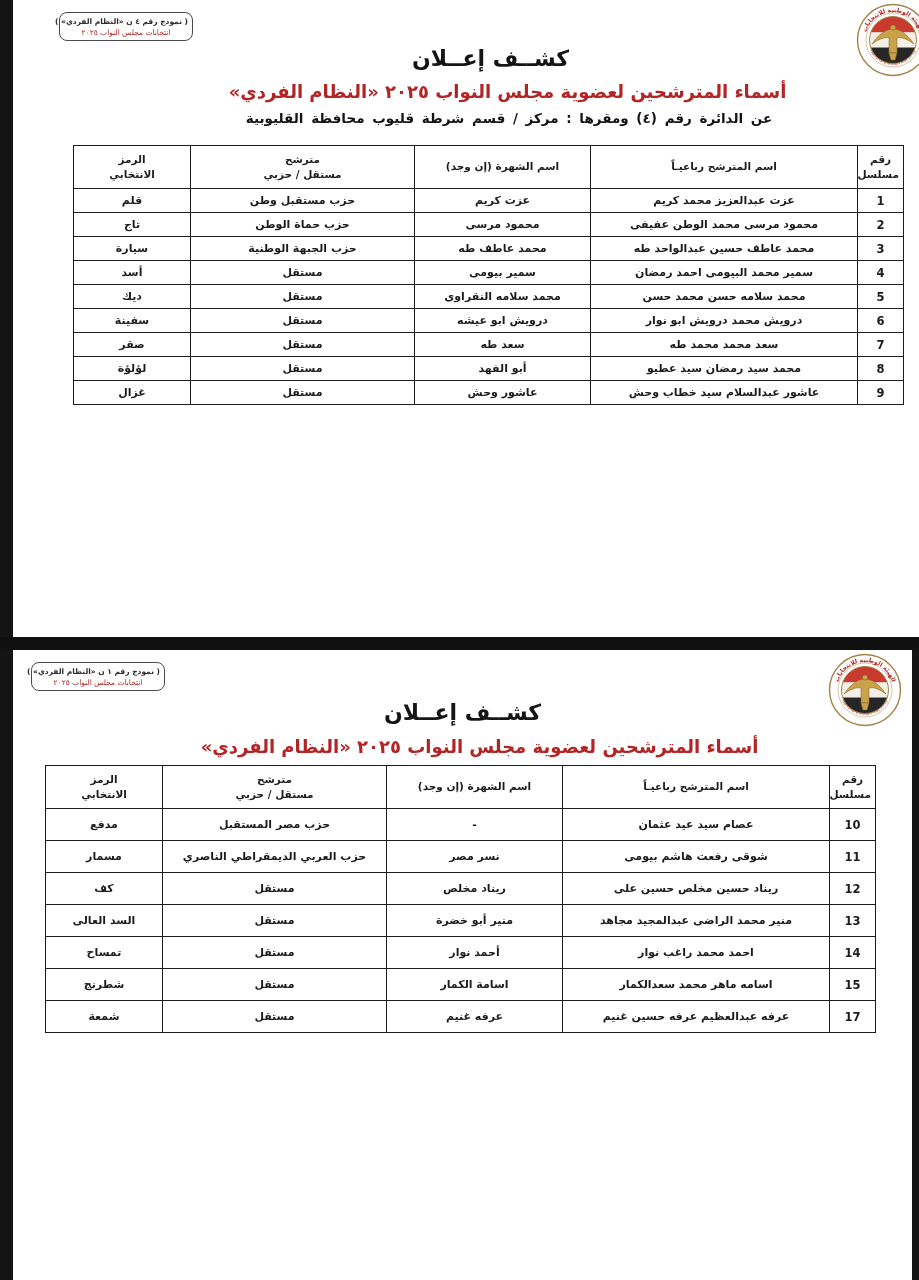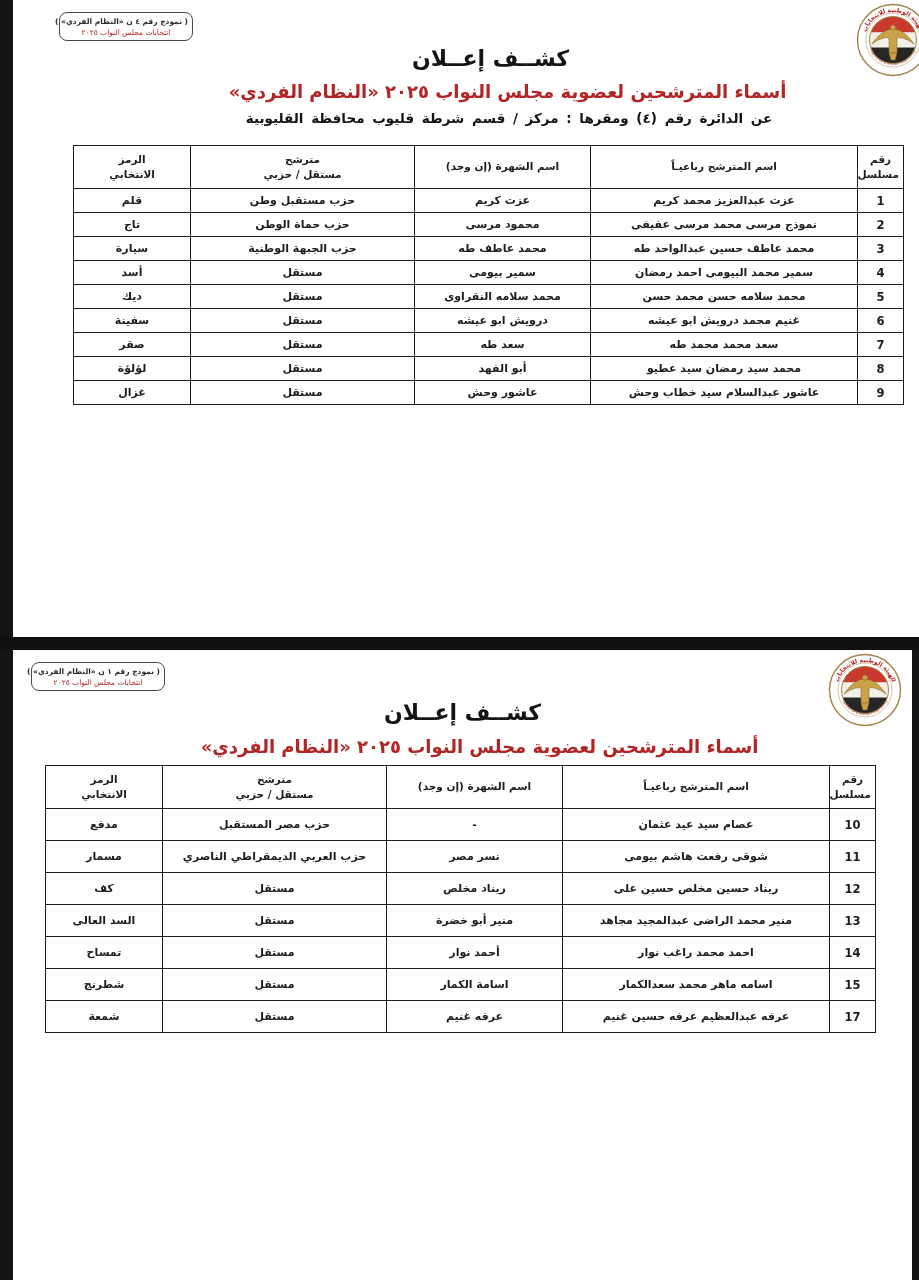--- a/index.html
+++ b/index.html
@@ -135,21 +135,21 @@
     <tbody>
         <tr>
         <td class="serial">1</td>
         <td>عزت عبدالعزيز محمد كريم</td>
         <td>عزت كريم</td>
         <td>حزب مستقبل وطن</td>
         <td>قلم</td>
       </tr>
         <tr>
         <td class="serial">2</td>
-        <td>نموذج مرسى محمد مرسى عفيفى</td>
+        <td>محمود مرسى محمد الوطن عفيفى</td>
         <td>محمود مرسى</td>
         <td>حزب حماة الوطن</td>
         <td>تاج</td>
       </tr>
         <tr>
         <td class="serial">3</td>
         <td>محمد عاطف حسين عبدالواحد طه</td>
         <td>محمد عاطف طه</td>
         <td>حزب الجبهة الوطنية</td>
         <td>سيارة</td>
@@ -163,21 +163,21 @@
       </tr>
         <tr>
         <td class="serial">5</td>
         <td>محمد سلامه حسن محمد حسن</td>
         <td>محمد سلامه النقراوى</td>
         <td>مستقل</td>
         <td>ديك</td>
       </tr>
         <tr>
         <td class="serial">6</td>
-        <td>غنيم محمد درويش ابو عيشه</td>
+        <td>درويش محمد درويش ابو نوار</td>
         <td>درويش ابو عيشه</td>
         <td>مستقل</td>
         <td>سفينة</td>
       </tr>
         <tr>
         <td class="serial">7</td>
         <td>سعد محمد محمد طه</td>
         <td>سعد طه</td>
         <td>مستقل</td>
         <td>صقر</td>

